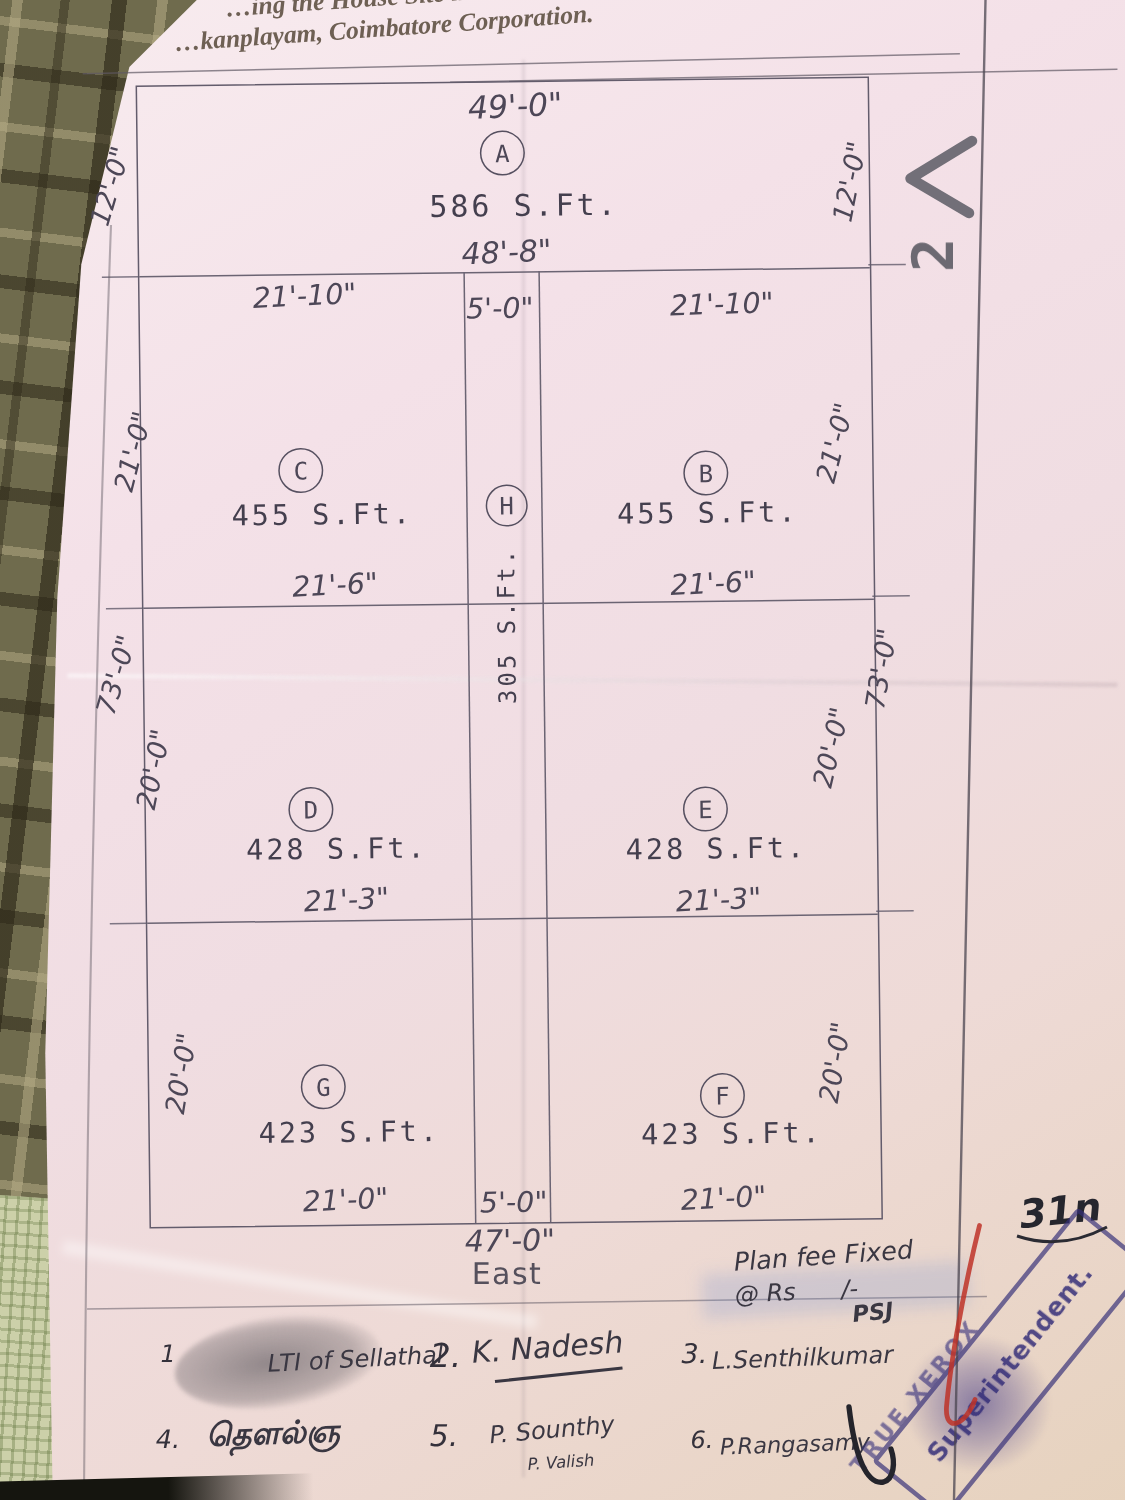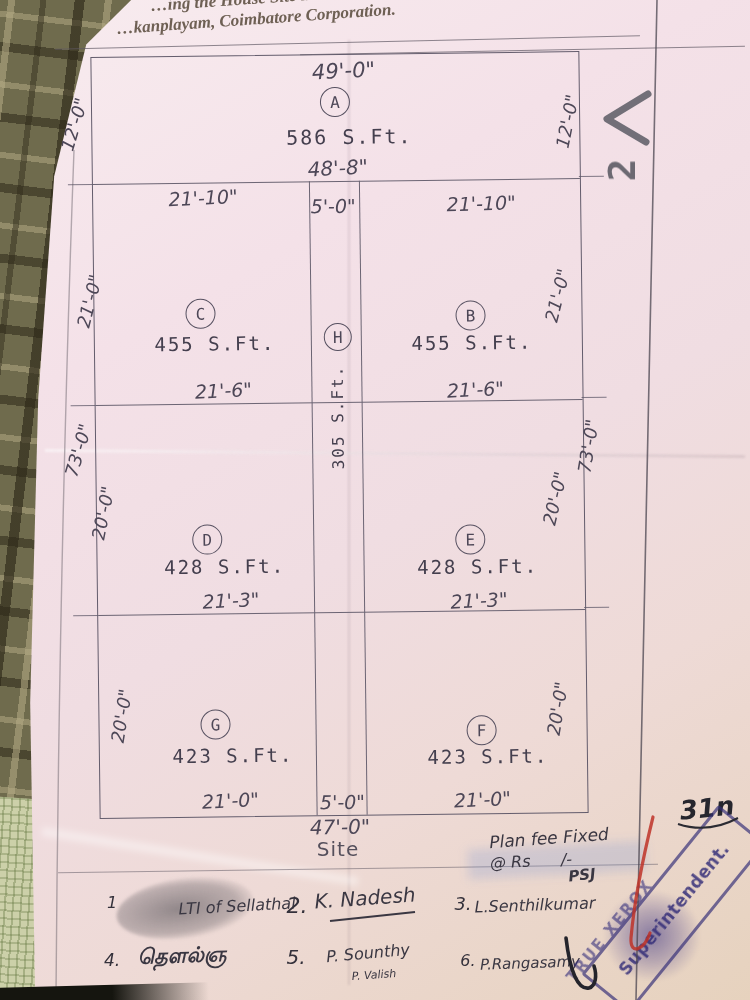--- a/index.html
+++ b/index.html
@@ -227,21 +227,21 @@
     <div class="lbl dim side" id="s-l20u">20'-0"</div>
     <div class="lbl dim side" id="s-l20l">20'-0"</div>
     <div class="lbl dim side" id="s-r12">12'-0"</div>
     <div class="lbl dim side" id="s-r21">21'-0"</div>
     <div class="lbl dim side" id="s-r73">73'-0"</div>
     <div class="lbl dim side" id="s-r20u">20'-0"</div>
     <div class="lbl dim side" id="s-r20l">20'-0"</div>
   </div>
 
   <div class="lbl dim" id="d-47">47'-0"</div>
-  <div class="lbl" id="road">Site</div>
+  <div class="lbl" id="road">East</div>
   <div class="rule" id="rule3"></div>
 
   <div class="lbl" id="m2">2</div>
 
   <div class="fee-smudge"></div>
   <div class="lbl hw" id="fee1">Plan fee Fixed</div>
   <div class="lbl hw" id="fee2">@ Rs      /-</div>
   <div class="lbl hw" id="psj">PSJ</div>
   <div class="lbl hw" id="m31">31n</div>
 

